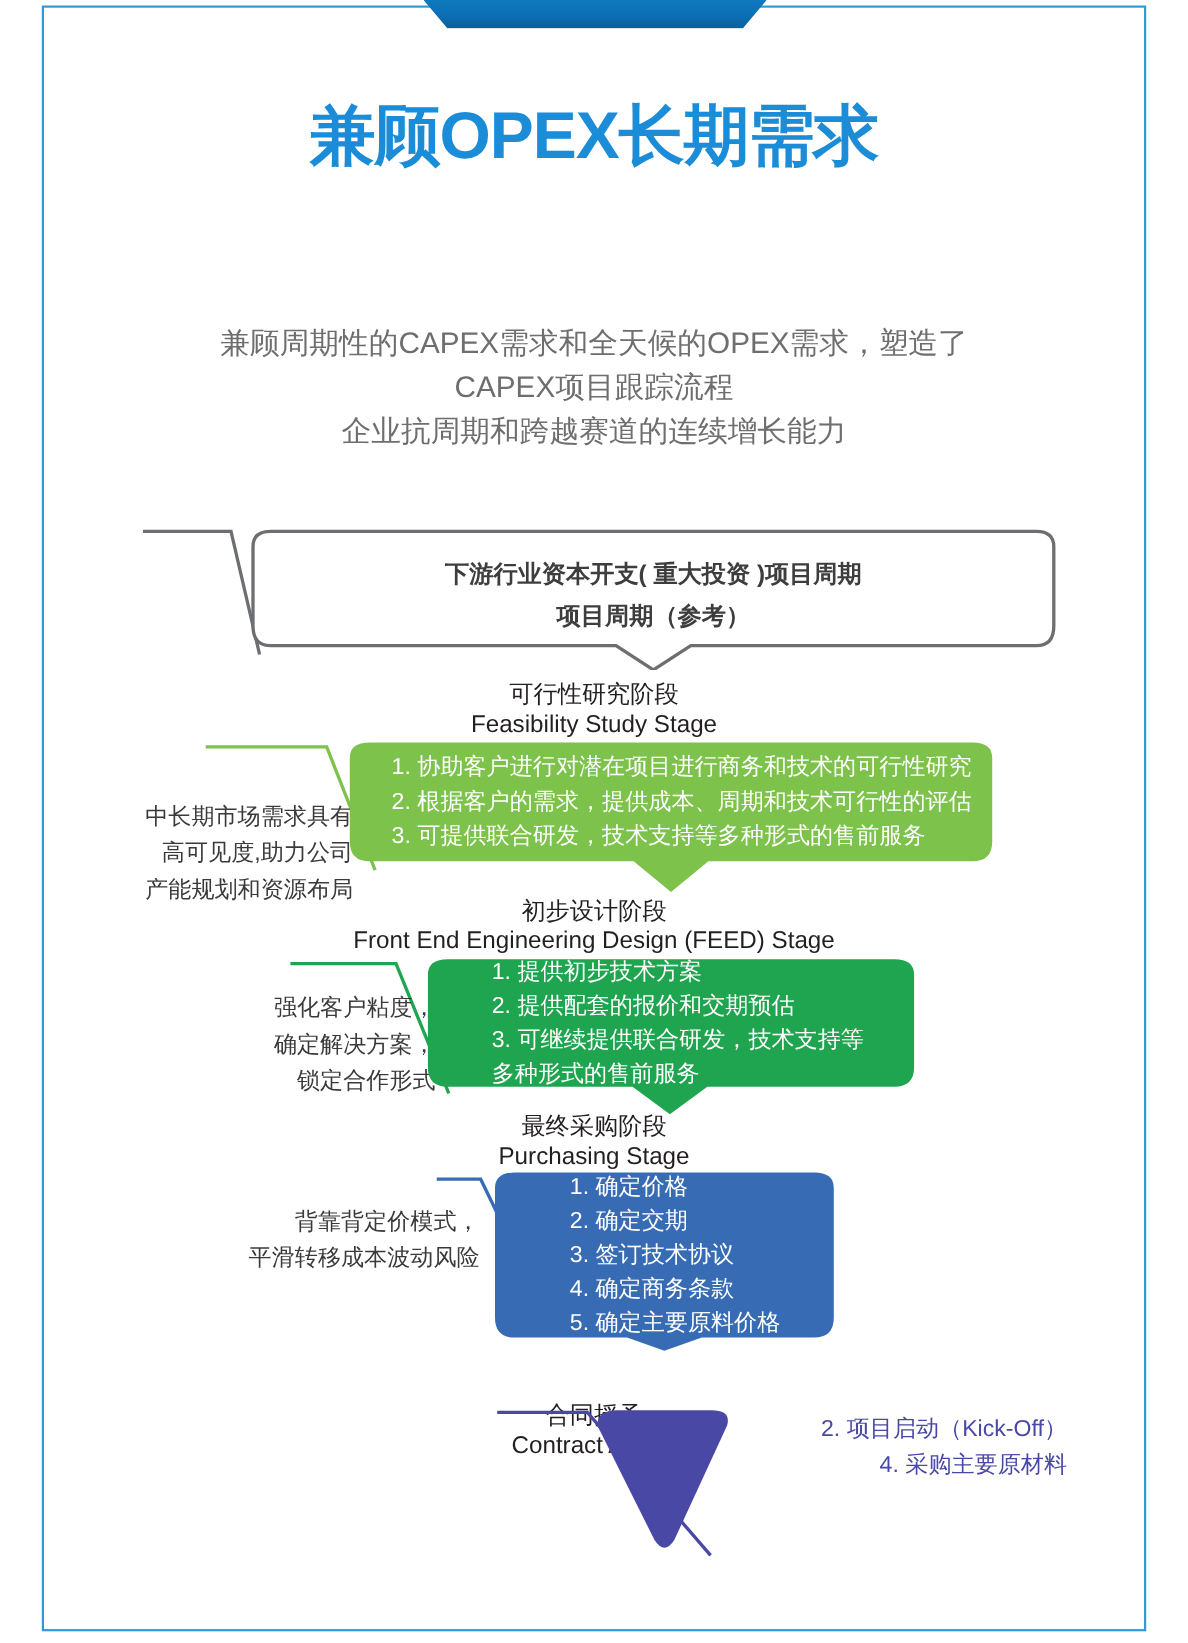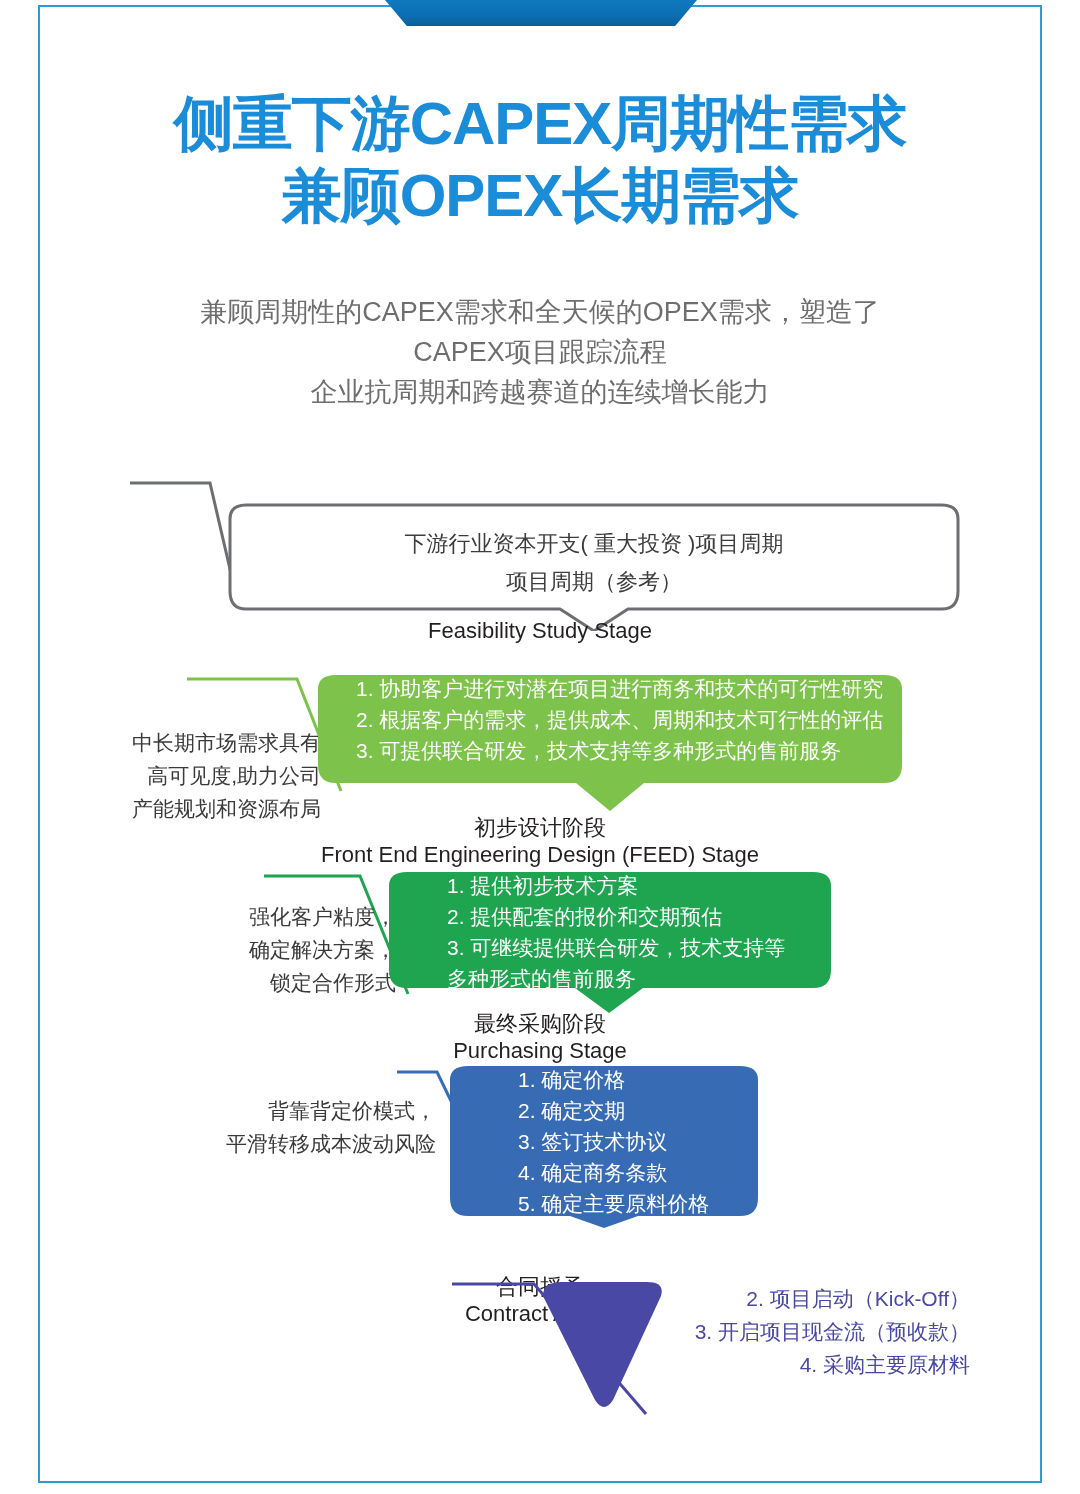--- a/index.html
+++ b/index.html
@@ -44,21 +44,21 @@
   }
   .subtitle-line{
     color:#6E6E6E;
     font-size:27px;
     line-height:40px;
     font-weight:400;
   }
 
   
   .funnel-top{
-    position:absolute;left:216px;top:499px;width:756px;height:118px;
+    position:absolute;left:216px;top:477px;width:756px;height:118px;font-weight:bold;
   }
   .funnel-top svg{display:block;}
   .funnel-top-text{
     position:absolute;left:0;top:26px;width:756px;text-align:center;
     color:#3D3D3D;font-size:22px;line-height:38px;
   }
   .top-bracket{
     position:absolute;left:128px;top:477px;width:110px;height:122px;
   }
 
@@ -68,21 +68,21 @@
     color:#231F20;line-height:27px;
   }
   .stage-caption .cn{font-size:22px;display:block;}
   .stage-caption .en{font-size:22px;display:block;}
 
   
   .chev{position:absolute;}
   .chev svg{display:block;}
   .chev .body{
     position:absolute;left:0;top:0;width:100%;height:100%;
-    display:flex;align-items:flex-start;
+    display:flex;align-items:center;
     box-sizing:border-box;
   }
   .chev ol{
     margin:0;padding:0;list-style:none;
     color:#ffffff;font-size:21px;line-height:31px;
   }
   .chev ol li{white-space:nowrap;}
 
   
   .annot{
@@ -101,21 +101,20 @@
   .final-list div{white-space:nowrap;}
   .final-bracket{position:absolute;left:450px;top:1278px;width:200px;height:140px;}
 </style>
 </head>
 <body>
 
 <div class="page-frame"></div>
 <div class="top-tab"></div>
 
 <div class="title-wrap">
-  <div class="title-line">侧重下游CAPEX周期性需求</div>
   <div class="title-line">兼顾OPEX长期需求</div>
 </div>
 
 <div class="subtitle-wrap">
   <div class="subtitle-line">兼顾周期性的CAPEX需求和全天候的OPEX需求，塑造了</div>
   <div class="subtitle-line">CAPEX项目跟踪流程</div>
   <div class="subtitle-line">企业抗周期和跨越赛道的连续增长能力</div>
 </div>
 
 <div class="top-bracket">
@@ -128,20 +127,21 @@
     <path d="M14,20 Q14,6 30,6 L726,6 Q742,6 742,20 L742,92 Q742,110 726,110 L412,110
              L378,132 L344,110 L30,110 Q14,110 14,92 Z" fill="#ffffff" stroke="#6D6E71" stroke-width="3" stroke-linejoin="round"></path>
   </svg>
   <div class="funnel-top-text">
     <div>下游行业资本开支( 重大投资 )项目周期</div>
     <div>项目周期（参考）</div>
   </div>
 </div>
 
 <div class="stage-caption" style="top:617px;">
+  <span class="cn">可行性研究阶段</span>
   <span class="en">Feasibility Study Stage</span>
 </div>
 
 <div class="annot-line" style="left:185px;top:675px;width:160px;height:120px;">
   <svg width="160" height="120" viewBox="0 0 160 120">
     <path d="M2,4 L112,4 L156,116" fill="none" stroke="#7DC24B" stroke-width="3"></path>
   </svg>
 </div>
 <div class="annot" style="left:40px;top:726px;width:270px;">
   <div>中长期市场需求具有</div>
@@ -236,15 +236,14 @@
   </svg>
 </div>
 
 <div class="tri-wrap">
   <svg width="138" height="130" viewBox="0 0 138 130">
     <path d="M8,16 Q8,2 26,2 L112,2 Q130,2 126,16 L78,120 Q69,134 60,120 Z" fill="#4A48A5"></path>
   </svg>
 </div>
 <div class="final-list">
   <div>2. 项目启动（Kick-Off）</div>
-  <div>3. 开启项目现金流（预收款）</div>
   <div>4. 采购主要原材料</div>
 </div>
 
 </body></html>

